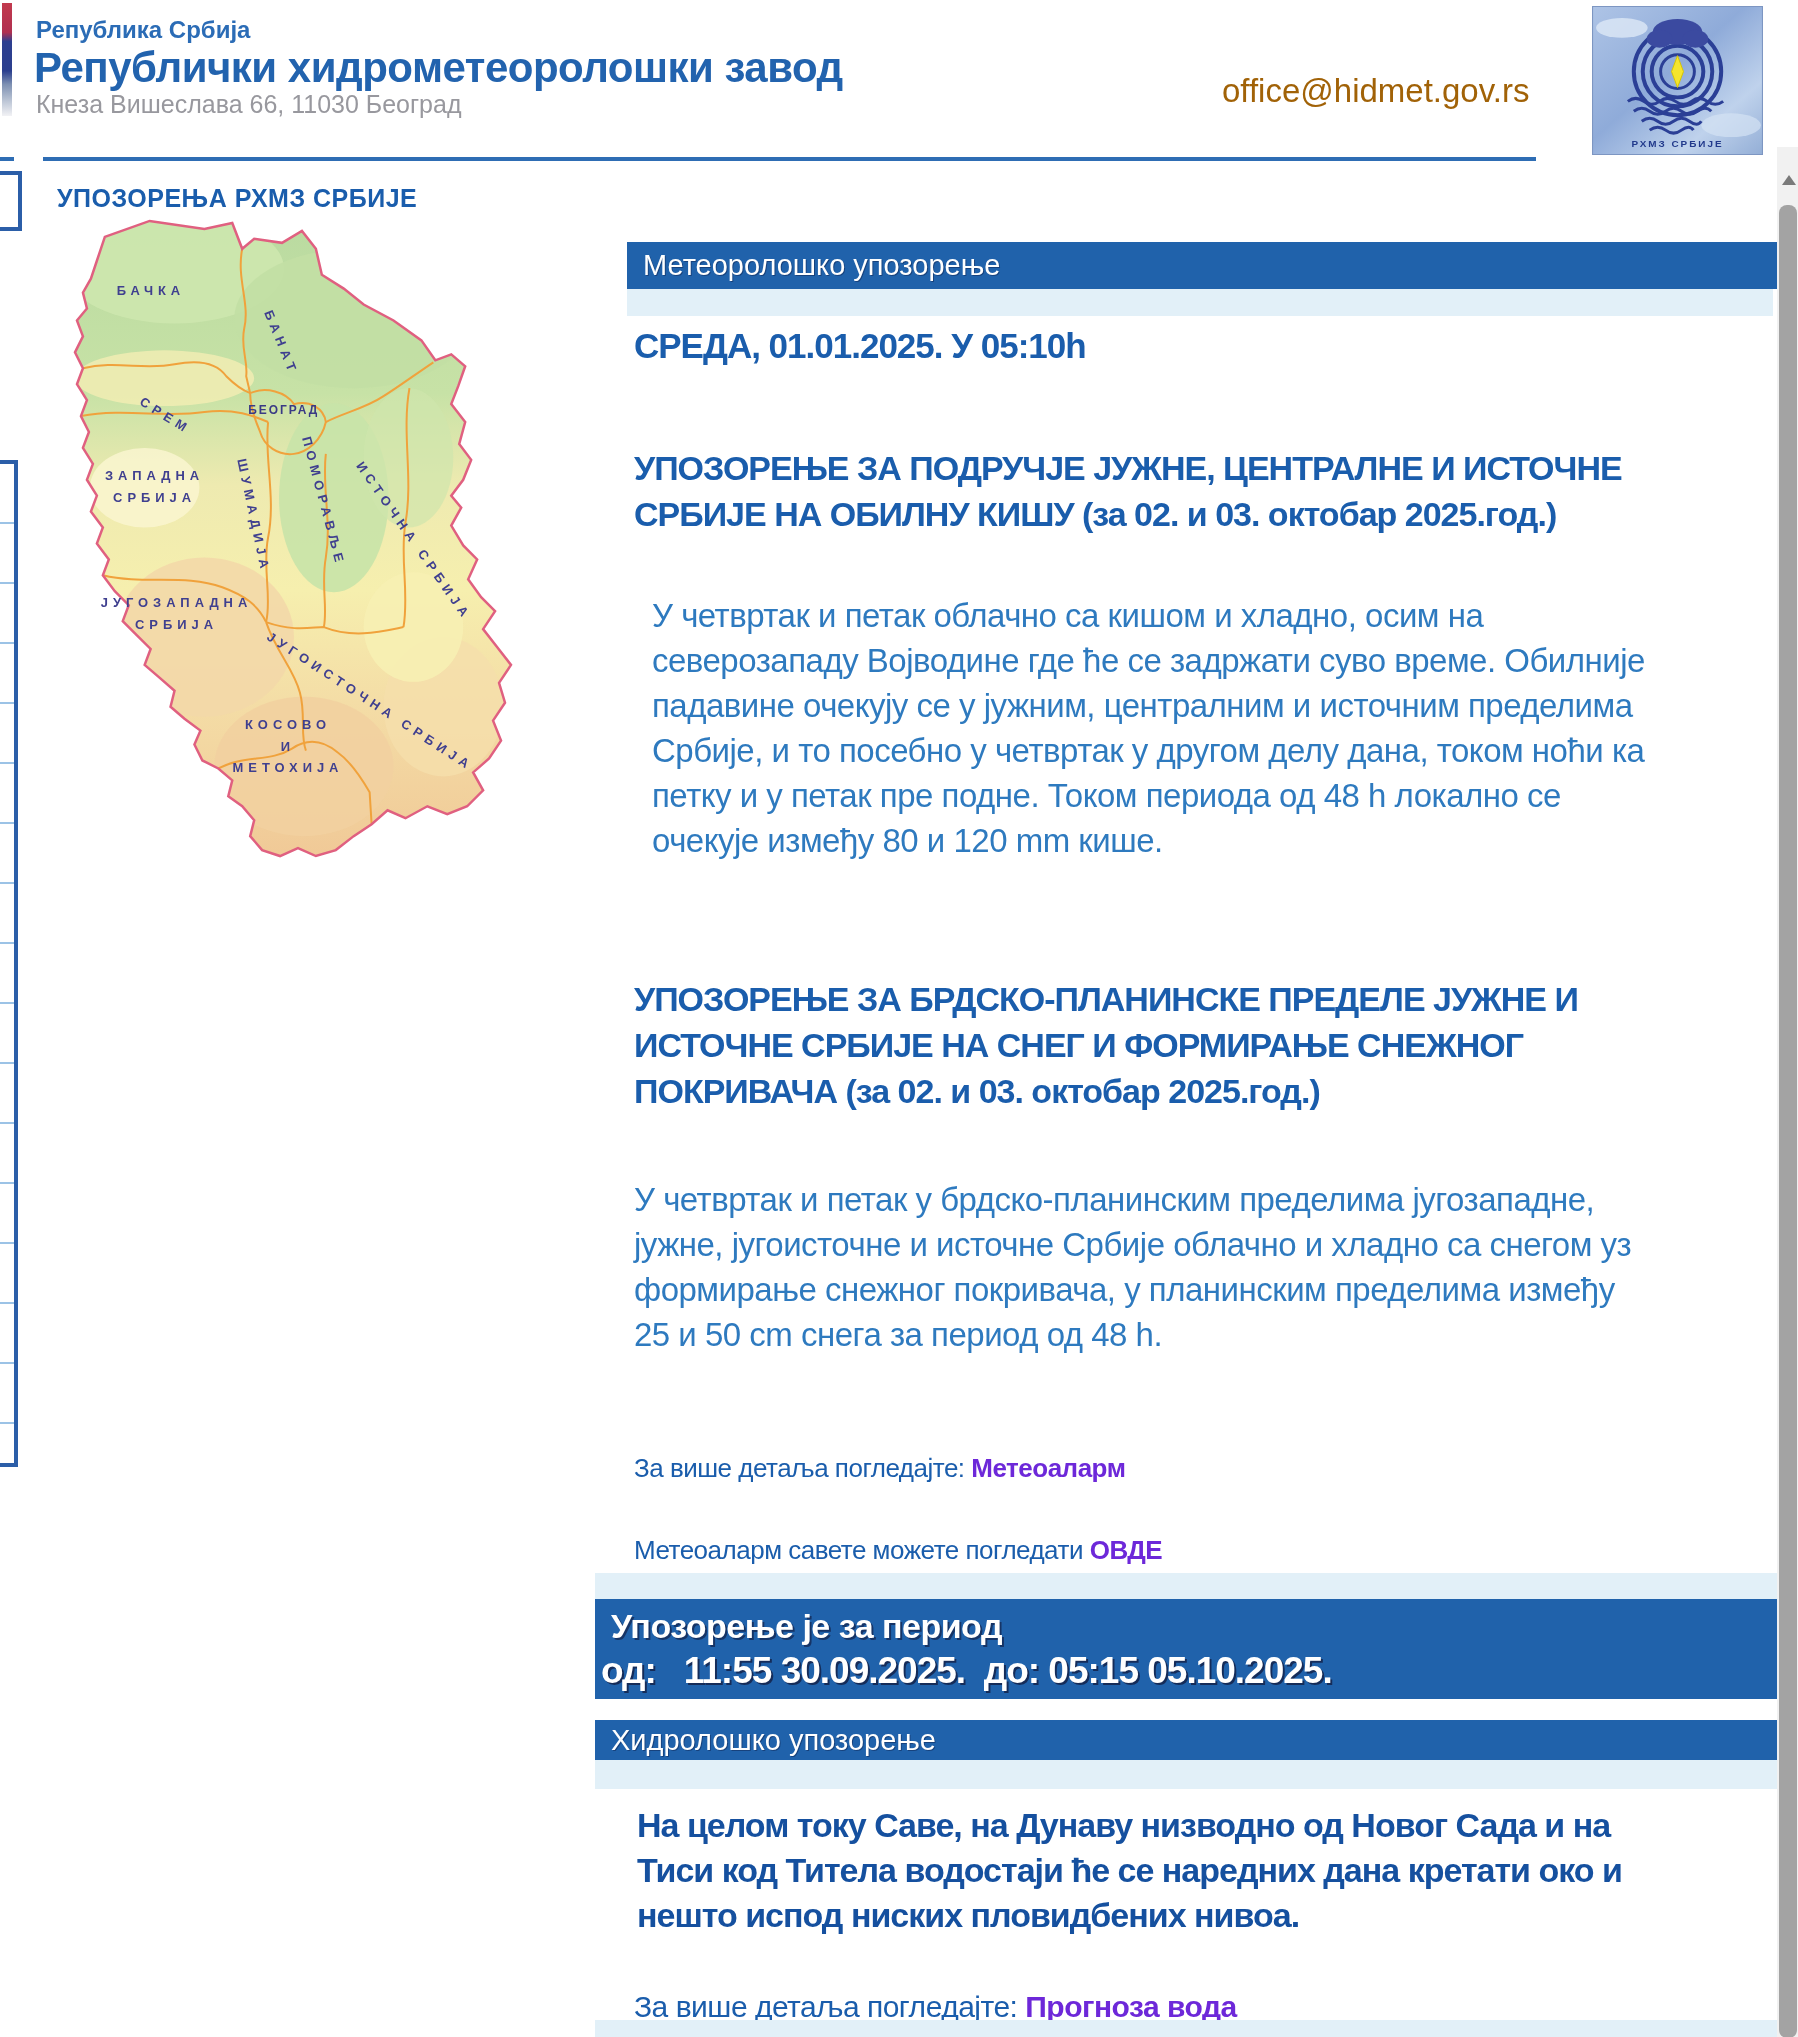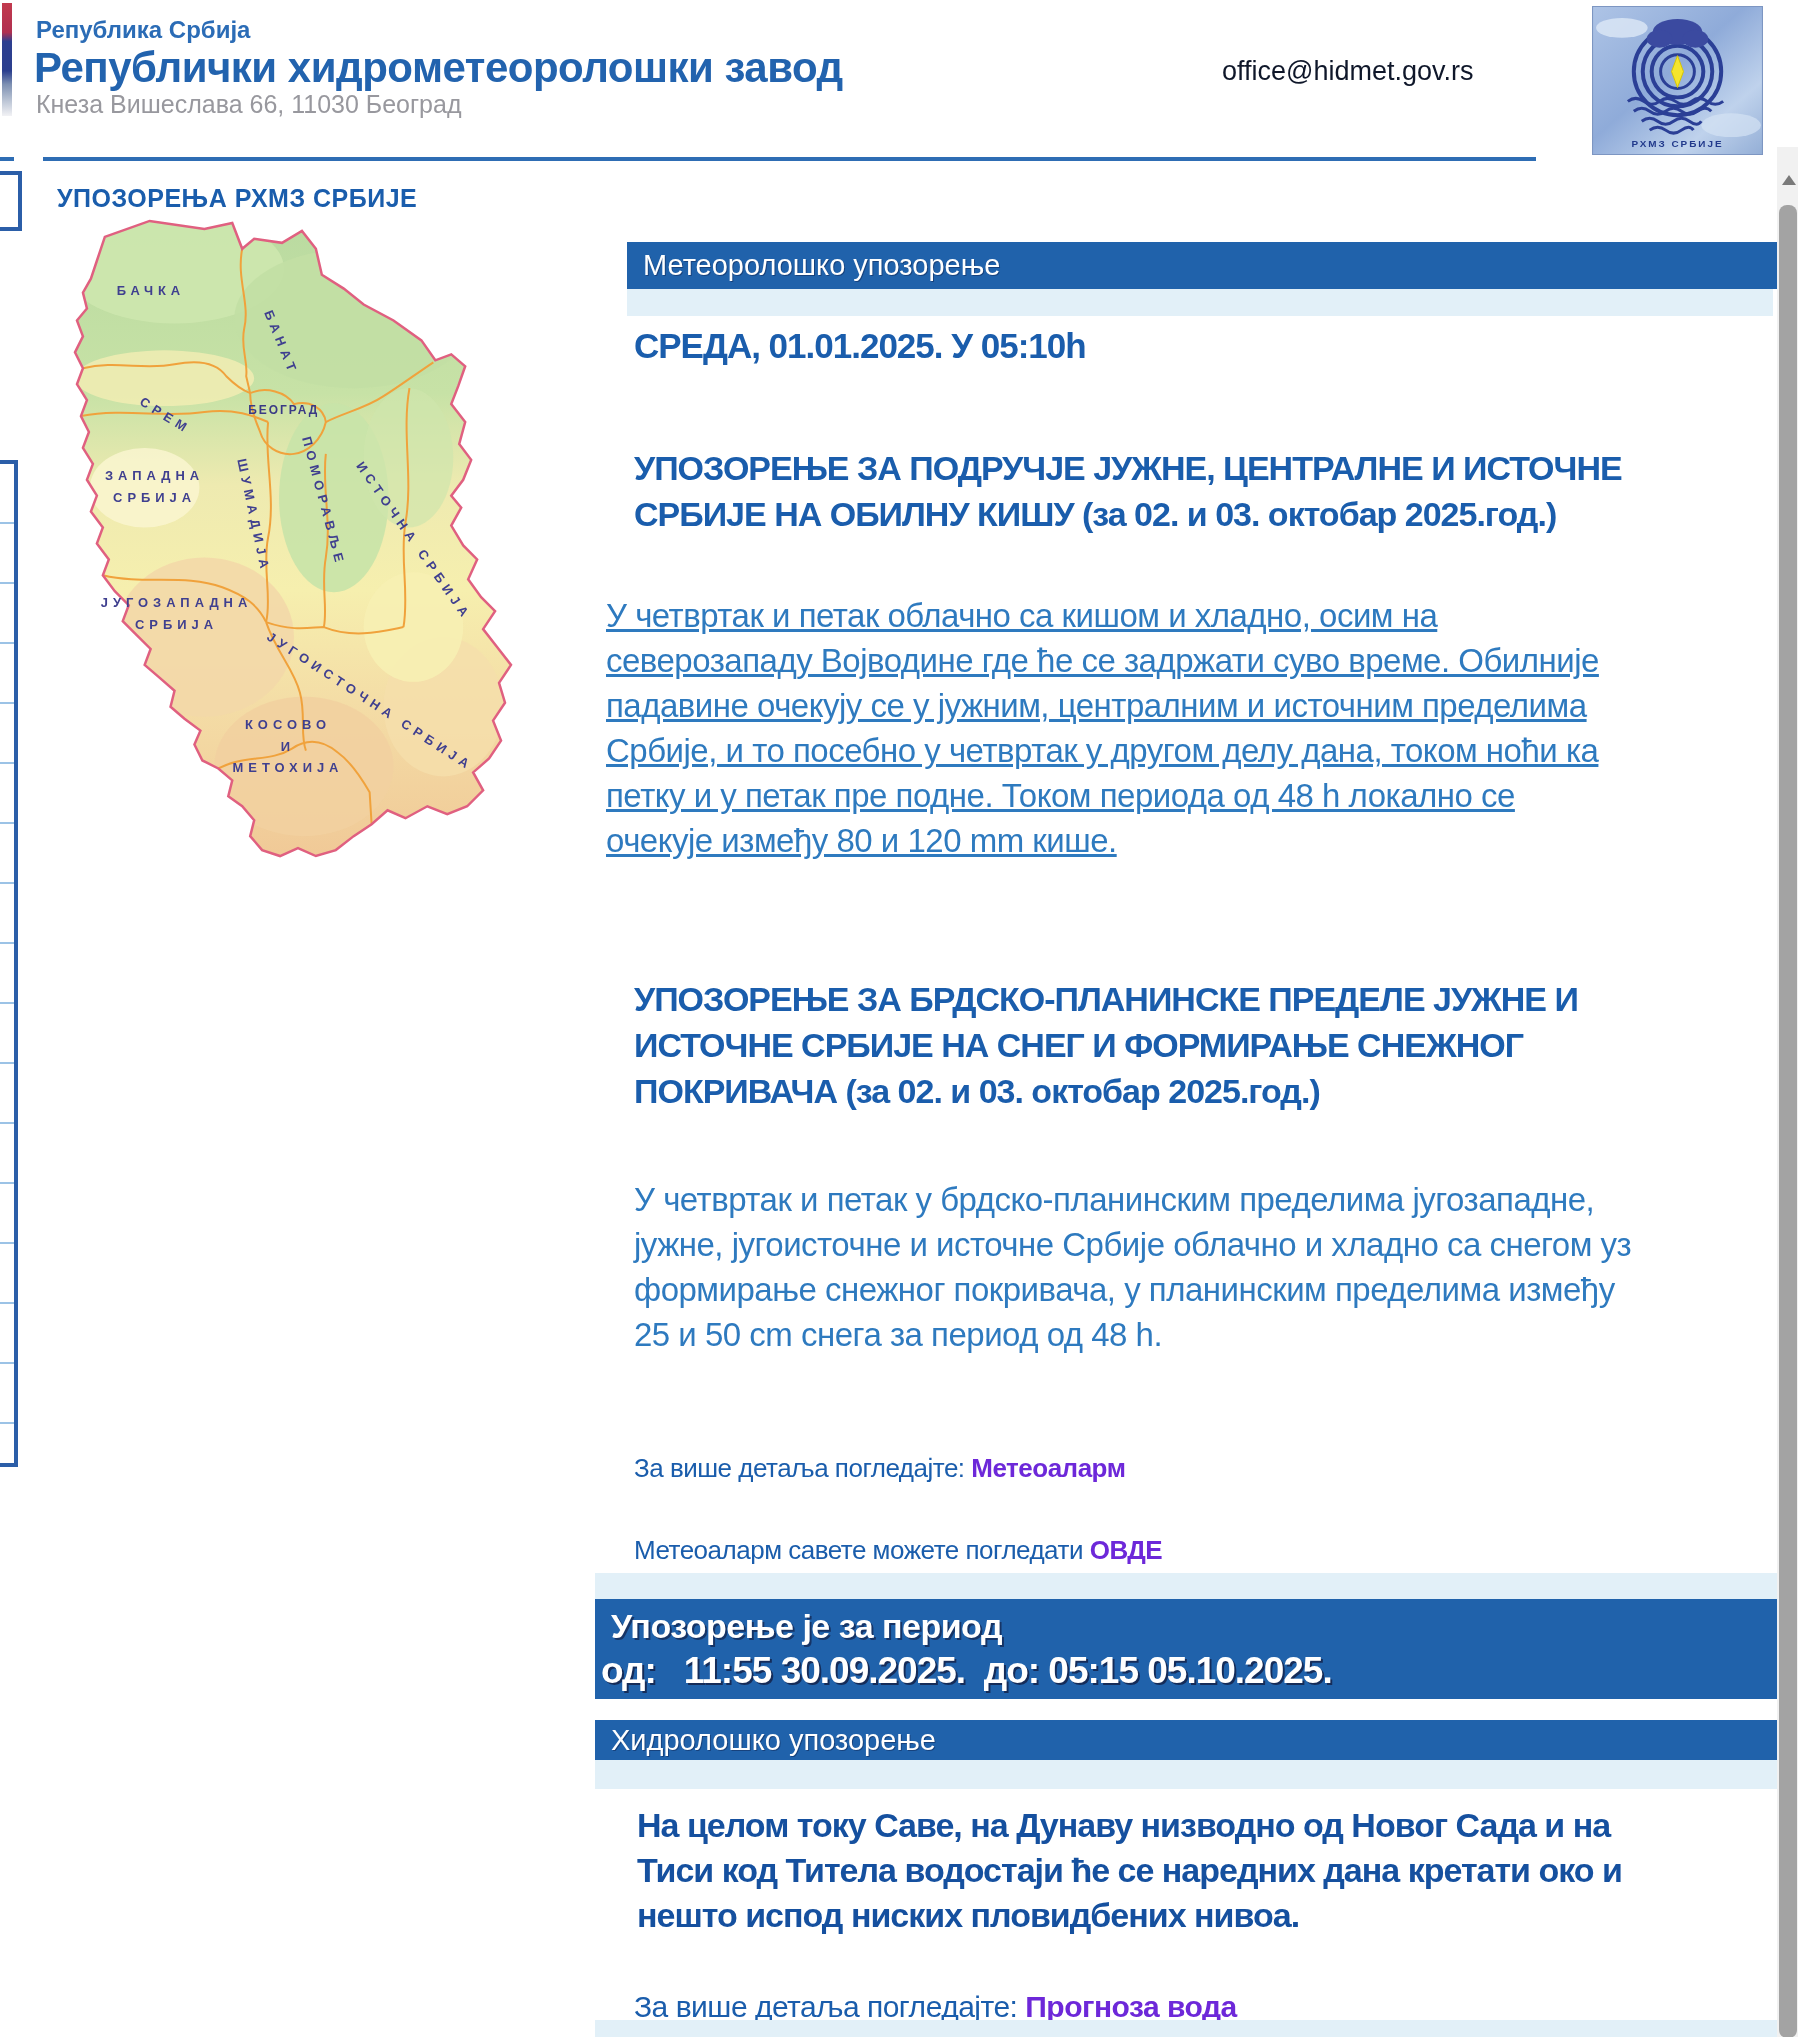--- a/index.html
+++ b/index.html
@@ -13,21 +13,21 @@
   .abs{position:absolute;}
 
   
   .flag-strip{
     left:2px;top:3px;width:10px;height:113px;
     background:linear-gradient(to bottom,#c23a4e 0%,#b03050 26%,#2d3f90 34%,#2b3f8e 60%,#7d90b2 72%,#b9c3d4 86%,#f2f2f5 100%);
   }
   .hdr-country{left:36px;top:16px;font-size:24px;font-weight:700;color:#2b6cb6;}
   .hdr-org{left:34px;top:44px;font-size:42px;font-weight:700;color:#2263ae;letter-spacing:-0.5px;}
   .hdr-address{left:36px;top:90px;font-size:25px;color:#98989e;}
-  .hdr-email{left:1222px;top:56px;font-size:27px;color:#0f172a;text-decoration:none;}
+  .hdr-email{left:1222px;top:72px;font-size:33px;color:#a16207;text-decoration:none;}
   .hdr-rule-a{left:0;top:157px;width:14px;height:4px;background:#2e6db4;}
   .hdr-rule-b{left:43px;top:157px;width:1493px;height:4px;background:#2e6db4;}
 
   
   .logo-box{left:1592px;top:6px;width:171px;height:149px;}
 
   
   .left-box{
     left:-20px;top:171px;width:34px;height:52px;
     border:4px solid #2b5ea8;background:#fff;
@@ -52,21 +52,21 @@
     white-space:nowrap;
   }
   .meteo-bar{left:627px;top:242px;width:1241px;height:47px;line-height:47px;}
   .strip{background:#e2f0f8;}
   .strip-1{left:627px;top:289px;width:1146px;height:27px;}
   .date-line{left:634px;top:326px;font-size:35px;font-weight:700;color:#1a5dac;letter-spacing:-1px;}
   .warn-title{font-size:34px;font-weight:700;color:#1a5dac;line-height:46px;letter-spacing:-1px;width:1015px;margin-top:29px;}
   .warn-title-1{left:634px;top:416px;}
   .warn-title-2{left:634px;top:947px;}
   .warn-body{font-size:33px;color:#2e7abf;line-height:45px;letter-spacing:-0.5px;width:1005px;}
-  .warn-body-1{left:606px;top:593px;text-decoration:underline;}
+  .warn-body-1{left:652px;top:593px;}
   .warn-body-2{left:634px;top:1177px;}
   .details-line{font-size:26px;color:#1a5dac;letter-spacing:-0.5px;}
   .details-1{left:634px;top:1453px;}
   .details-2{left:634px;top:1535px;}
   .details-3{left:634px;top:1990px;font-size:30px;}
   .details-line b, .details-line a{font-weight:700;color:#6d28d9;text-decoration:none;}
   .strip-2{left:595px;top:1573px;width:1183px;height:26px;}
   .period-bar{left:595px;top:1599px;width:1183px;height:100px;}
   .period-l1{
     padding:8px 0 0 16px;font-size:34px;font-weight:600;color:#fff;

